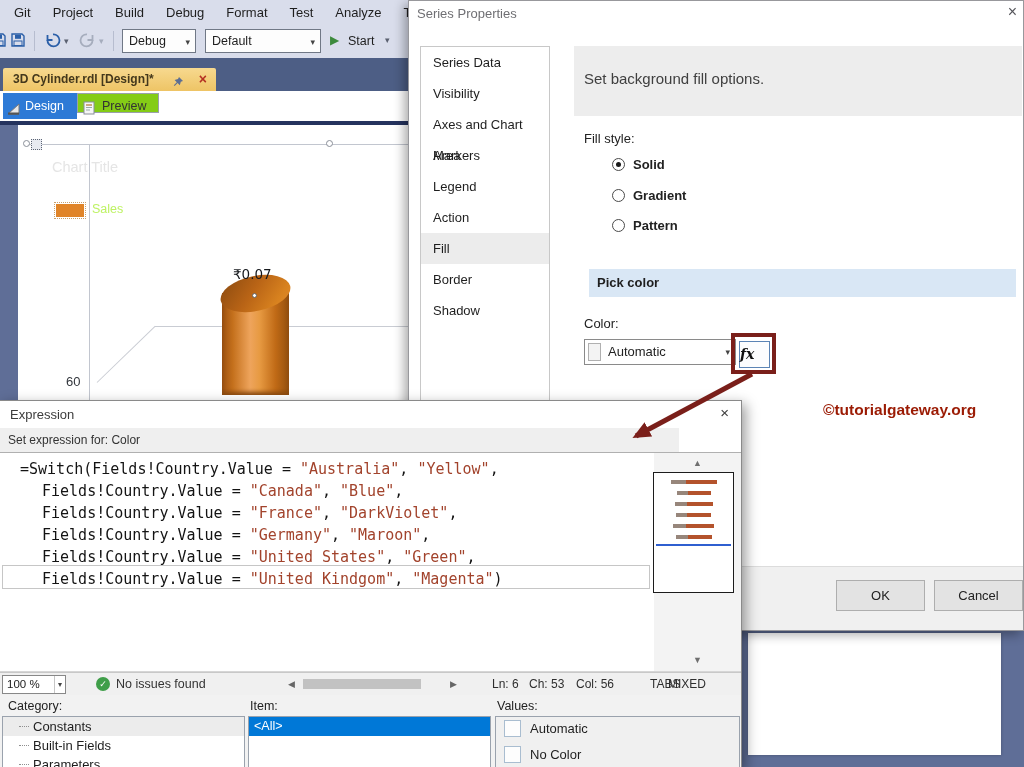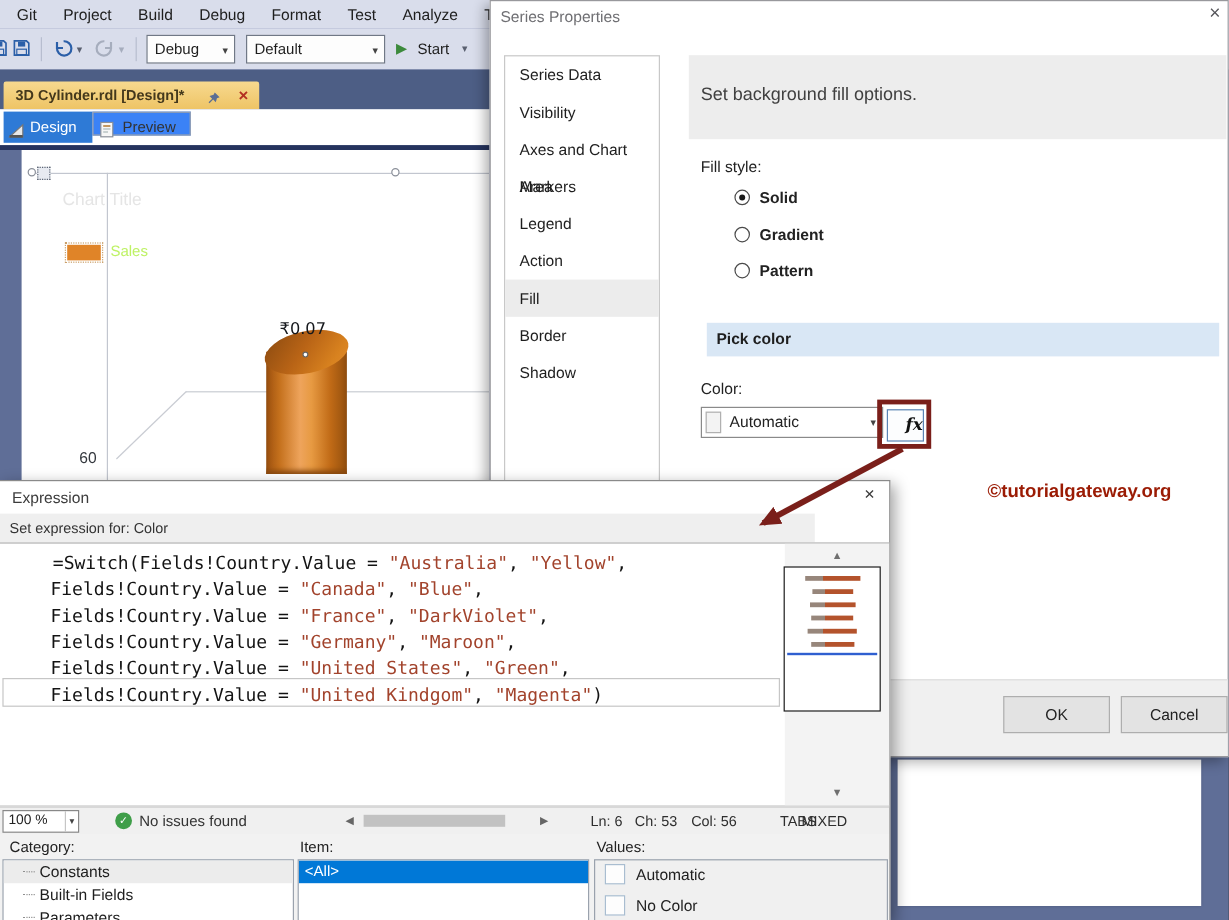--- a/index.html
+++ b/index.html
@@ -28,21 +28,21 @@
   .tabwell { position:absolute; left:0; top:58px; width:1024px; height:33px; background:#4d5e85; z-index:1; }
   .doctab { position:absolute; left:3px; top:10px; width:213px; height:23px;
             background:linear-gradient(#f7d98f,#eec465); border-radius:2px 2px 0 0;
             font-size:12px; font-weight:bold; color:#44381c; line-height:23px; padding-left:10px; }
   .doctab .pin { position:absolute; right:32px; top:5px; }
   .doctab .tclose { position:absolute; right:9px; top:0; color:#b43122; font-weight:bold; font-size:14px; line-height:23px; }
 
   .subtabs { position:absolute; left:0; top:91px; width:408px; height:30px; background:#fff; z-index:1; }
   .vt-design { position:absolute; left:3px; top:2px; width:74px; height:26px; background:#2e7ad6;
                color:#fff; font-size:12.5px; line-height:26px; padding-left:22px; }
-  .vt-preview { position:absolute; left:77px; top:2px; width:82px; height:20px; background:#3b82f6;
+  .vt-preview { position:absolute; left:77px; top:2px; width:82px; height:20px; background:#84cc16;
                 border:1px solid #9aa0ac; color:#333; font-size:12.5px; line-height:24px; padding-left:24px; }
   .navyline { position:absolute; left:0; top:121px; width:408px; height:4px; background:#25335e; z-index:1; }
 
   
   .surface { position:absolute; left:0; top:125px; width:408px; height:275px; background:#5f6e97; z-index:1; overflow:hidden; }
   .page { position:absolute; left:18px; top:0; width:390px; height:275px; background:#fff; }
   .selh { position:absolute; left:27px; top:19px; width:381px; height:1px; background:#c2c6cf; }
   .selv { position:absolute; left:89px; top:19px; width:1px; height:256px; background:#c2c6cf; }
   .gripc { position:absolute; width:7px; height:7px; border:1px solid #8a8f99; border-radius:50%; background:#fff; }
   .gripm { position:absolute; left:31px; top:14px; width:11px; height:11px;
@@ -84,21 +84,21 @@
   .rlbl { position:absolute; left:224px; font-size:13px; color:#222;font-weight:bold; }
   .pickband { position:absolute; left:180px; top:268px; width:427px; height:28px; background:#d9e7f5;
               font-size:13px; font-weight:bold; color:#1e1e1e; line-height:28px; padding-left:8px; }
   .colorcombo { position:absolute; left:175px; top:338px; width:152px; height:26px; background:#fff;
                 border:1px solid #8a8a8a; }
   .colorcombo .sw { position:absolute; left:3px; top:3px; width:13px; height:18px; background:#f3f3f3; border:1px solid #b0b0b0; }
   .colorcombo .cv { position:absolute; left:23px; top:0; font-size:13px; color:#222; line-height:24px; }
   .colorcombo .cc { position:absolute; right:5px; top:0; font-size:9px; color:#444; line-height:24px; }
   .fxbox { position:absolute; left:322px; top:332px; width:45px; height:41px; border:4px solid #7a1f1a; }
   .fxbtn { position:absolute; left:4px; top:4px; width:31px; height:27px; background:#fcfdfe;
-           border:1px solid #5b84b5; text-align:right; font-family:"DejaVu Serif",serif;
+           border:1px solid #5b84b5; text-align:left; font-family:"DejaVu Serif",serif;
            font-style:italic; font-weight:bold; font-size:14px; line-height:25px; color:#111; }
   .watermark { position:absolute; left:414px; top:400px; font-size:15.5px; font-weight:bold; color:#9b1b04; }
   .spfooter { position:absolute; left:0; top:565px; width:614px; height:64px; background:#f0f0f0; border-top:1px solid #dcdcdc; }
   .btn { position:absolute; top:13px; width:89px; height:31px; background:#e3e3e3; border:1px solid #aeaeae;
          font-size:13px; color:#222; text-align:center; line-height:29px; }
 
   .reportpage { position:absolute; left:748px; top:633px; width:253px; height:122px; background:#fff; z-index:2;
                 box-shadow:0 0 3px rgba(0,0,0,.25); }
 
   
@@ -106,21 +106,21 @@
            border:1px solid #8a8a8a; box-shadow:4px 4px 12px rgba(0,0,0,.38); z-index:5; }
   .extitle { position:absolute; left:10px; top:6px; font-size:13px; color:#3c3c3c; }
   .exclose { position:absolute; right:12px; top:3px; font-size:15px; color:#3c3c3c; }
   .exsub { position:absolute; left:0; top:27px; width:679px; height:24px; background:#efefef;
            font-size:12px; color:#333; line-height:24px; padding-left:8px; }
   .editor { position:absolute; left:0; top:51px; width:741px; height:220px; background:#fff;
             border-top:1px solid #b0b0b0; border-bottom:1px solid #d6d6d6; overflow:hidden; }
   .codeline { position:relative; height:22px; line-height:22px; white-space:pre;
               font-family:"DejaVu Sans Mono",monospace; font-size:15px; color:#131313; padding-left:42px; }
   .codeline.first { padding-left:20px; }
-  .codeline:first-child { margin-top:5px;margin-left:24px; }
+  .codeline:first-child { margin-top:5px; }
   .codeline .str { color:#a2432c; }
   .curline { position:absolute; left:2px; top:112px; width:648px; height:24px; border:1px solid #c6c6c6; }
   .scrollstrip { position:absolute; left:654px; top:0; width:87px; height:220px; background:#f3f3f3; }
   .sarrow { position:absolute; left:0; width:87px; text-align:center; font-size:9px; color:#6f6f6f; }
   .minimap { position:absolute; left:653px; top:19px; width:81px; height:121px; background:#fff;
              border:1px solid #1c1c1c; z-index:2; }
   .mrow { height:4px; margin:7px auto 0 auto; background:linear-gradient(90deg,#97867b 0 32%,#b4532c 32% 100%); }
   .mblue { height:2px; margin:5px 2px 0 2px; background:#2f5fd0; }
   .exstatus { position:absolute; left:0; top:271px; width:741px; height:23px; background:#f0f0f0; border-top:1px solid #c8c8c8; }
   .zoomcombo { position:absolute; left:2px; top:2px; width:64px; height:19px; background:#fff; border:1px solid #888;

